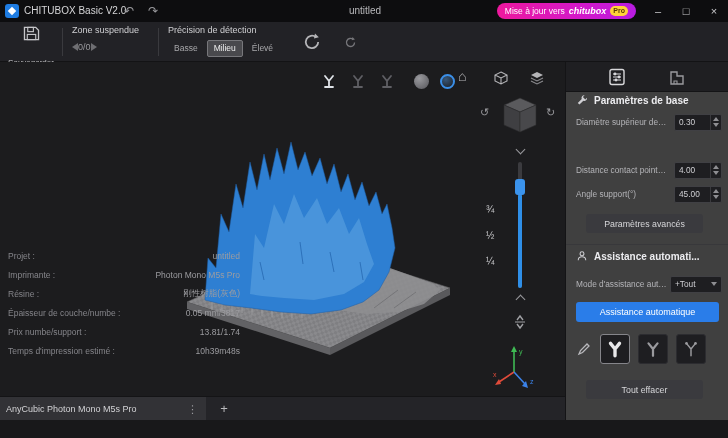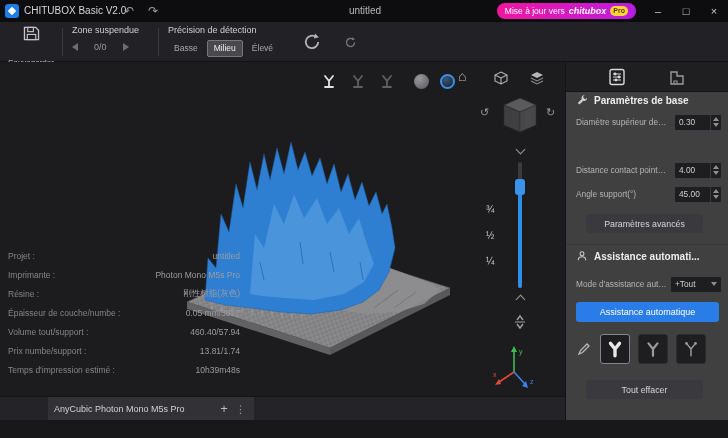--- a/index.html
+++ b/index.html
@@ -24,21 +24,21 @@
   .upgrade .brand { font-style:italic; font-weight:bold; font-size:9px; }
   .upgrade .badge { background:#ffd43a; color:#5a3a00; font-size:7px; font-weight:bold; border-radius:6px; padding:0 3px; height:10px; line-height:10px; }
   .winctl { position:absolute; top:0; width:28px; height:22px; display:flex; align-items:center; justify-content:center; color:#c9c9cc; font-size:11px; }
 
   
   .toolbar { position:absolute; left:0; top:22px; width:728px; height:40px; background:#222226; border-bottom:1px solid #131315; }
   .save-btn { position:absolute; left:8px; top:4px; width:46px; text-align:center; }
   .save-btn .lbl { display:block; font-size:8px; color:#c6c6c9; margin-top:13px; }
   .vsep { position:absolute; top:6px; width:1px; height:28px; background:#3a3a3e; }
   .grp-label { position:absolute; top:3px; font-size:9px; color:#cfcfd2; white-space:nowrap; }
-  .zone-ctl { position:absolute; left:72px; top:20px; display:flex; align-items:center; gap:16px; }
+  .zone-ctl { position:absolute; left:72px; top:20px; display:flex; align-items:center; gap:0; }
   .tri-l { width:0; height:0; border-top:4px solid transparent; border-bottom:4px solid transparent; border-right:6px solid #6e6e72; }
   .tri-r { width:0; height:0; border-top:4px solid transparent; border-bottom:4px solid transparent; border-left:6px solid #6e6e72; }
   .zone-val { font-size:9px; color:#9a9a9e; }
   .segmented { position:absolute; left:168px; top:18px; display:flex; gap:3px; }
   .seg { min-width:30px; height:17px; line-height:17px; text-align:left; font-size:8.5px; color:#a8a8ab; border-radius:2px; padding:0 6px; }
   .seg.active { background:#49494d; border:1px solid #77777b; color:#eee; line-height:15px; }
 
   
   .viewport { position:absolute; left:0; top:62px; width:565px; height:334px; background:#1c1c1e; overflow:hidden; }
   .sup-toggles { position:absolute; left:318px; top:8px; display:flex; gap:7px; }
@@ -78,21 +78,21 @@
   .ctl .dd { margin-right:4px; }
   .rp-btn { position:absolute; left:20px; width:117px; height:19px; background:#3a3a3e; border-radius:3px; color:#d7d7da; font-size:8.8px; display:flex; align-items:center; justify-content:center; }
   .rp-divider { position:absolute; left:0; width:163px; height:1px; background:#38383b; }
   .blue-btn { position:absolute; left:10px; top:210px; width:143px; height:20px; background:#2a7de9; border-radius:3px; color:#fff; font-size:9px; display:flex; align-items:center; justify-content:center; }
   .sup-row { position:absolute; left:10px; top:242px; display:flex; align-items:center; gap:8px; }
   .sup-box { width:30px; height:30px; background:#1e1e21; border:1px solid #2c2c30; border-radius:3px; display:flex; align-items:center; justify-content:center; }
   .sup-box.selected { border-color:#85858a; }
 
   
   .bottom-bar { position:absolute; left:0; top:396px; width:565px; height:24px; background:#242428; border-top:1px solid #141416; }
-  .printer-tab { position:absolute; left:0; top:0; width:206px; height:24px; background:#323236; display:flex; align-items:center; padding:0 6px;margin-left:48px; }
+  .printer-tab { position:absolute; left:0; top:0; width:206px; height:24px; background:#323236; display:flex; align-items:center; padding:0 6px; }
   .printer-tab .name { flex:1; font-size:9px; color:#d2d2d5; white-space:nowrap; overflow:hidden; }
   .printer-tab .kebab { color:#9a9a9e; font-size:11px; padding:0 2px; }
   .add-btn { position:absolute; left:216px; top:4px; width:16px; height:16px; color:#b9b9bc; font-size:13px; text-align:center; line-height:15px; }
   .bottom-strip { position:absolute; left:0; top:420px; width:728px; height:18px; background:#18181a; }
 </style>
 </head>
 <body>
 
 <div class="titlebar">
   <div class="logo"></div>
@@ -257,24 +257,20 @@
     </div>
     <div class="info-row">
       <span class="k">Résine :</span>
       <span class="v">刚性树脂(灰色)</span>
     </div>
     <div class="info-row">
       <span class="k">Épaisseur de couche/numbe :</span>
       <span class="v">0.05 mm/3817</span>
     </div>
     <div class="info-row">
-      <span class="k">Volume tout/support :</span>
-      <span class="v">460.40/57.94</span>
-    </div>
-    <div class="info-row">
       <span class="k">Prix numbe/support :</span>
       <span class="v">13.81/1.74</span>
     </div>
     <div class="info-row">
       <span class="k">Temps d'impression estimé :</span>
       <span class="v">10h39m48s</span>
     </div>
   </div>
 </div>
 

